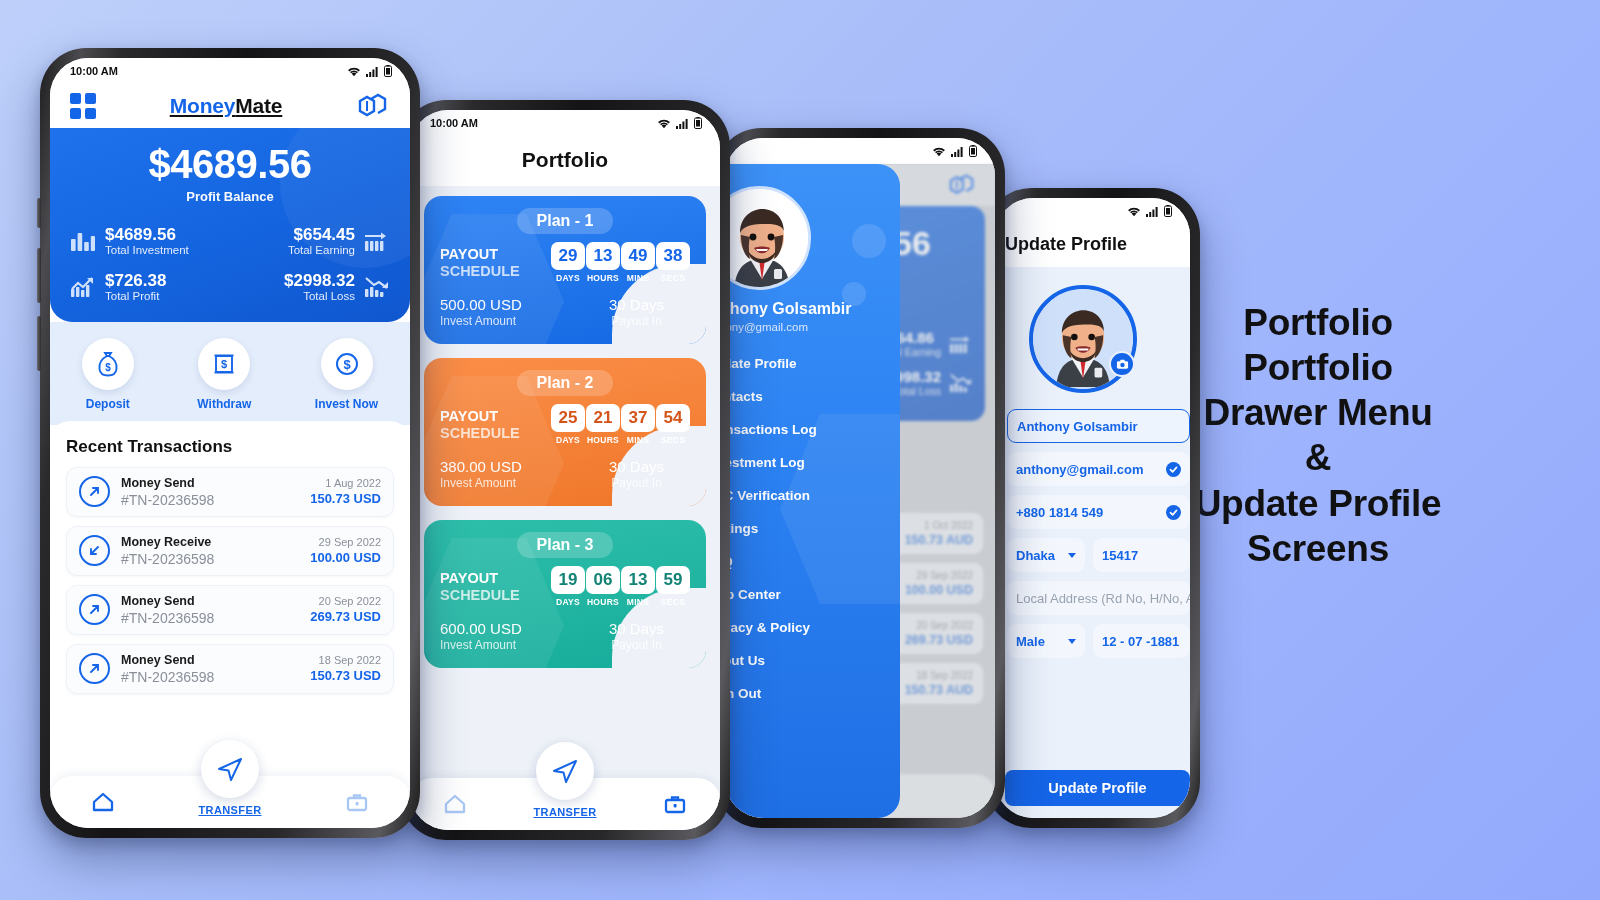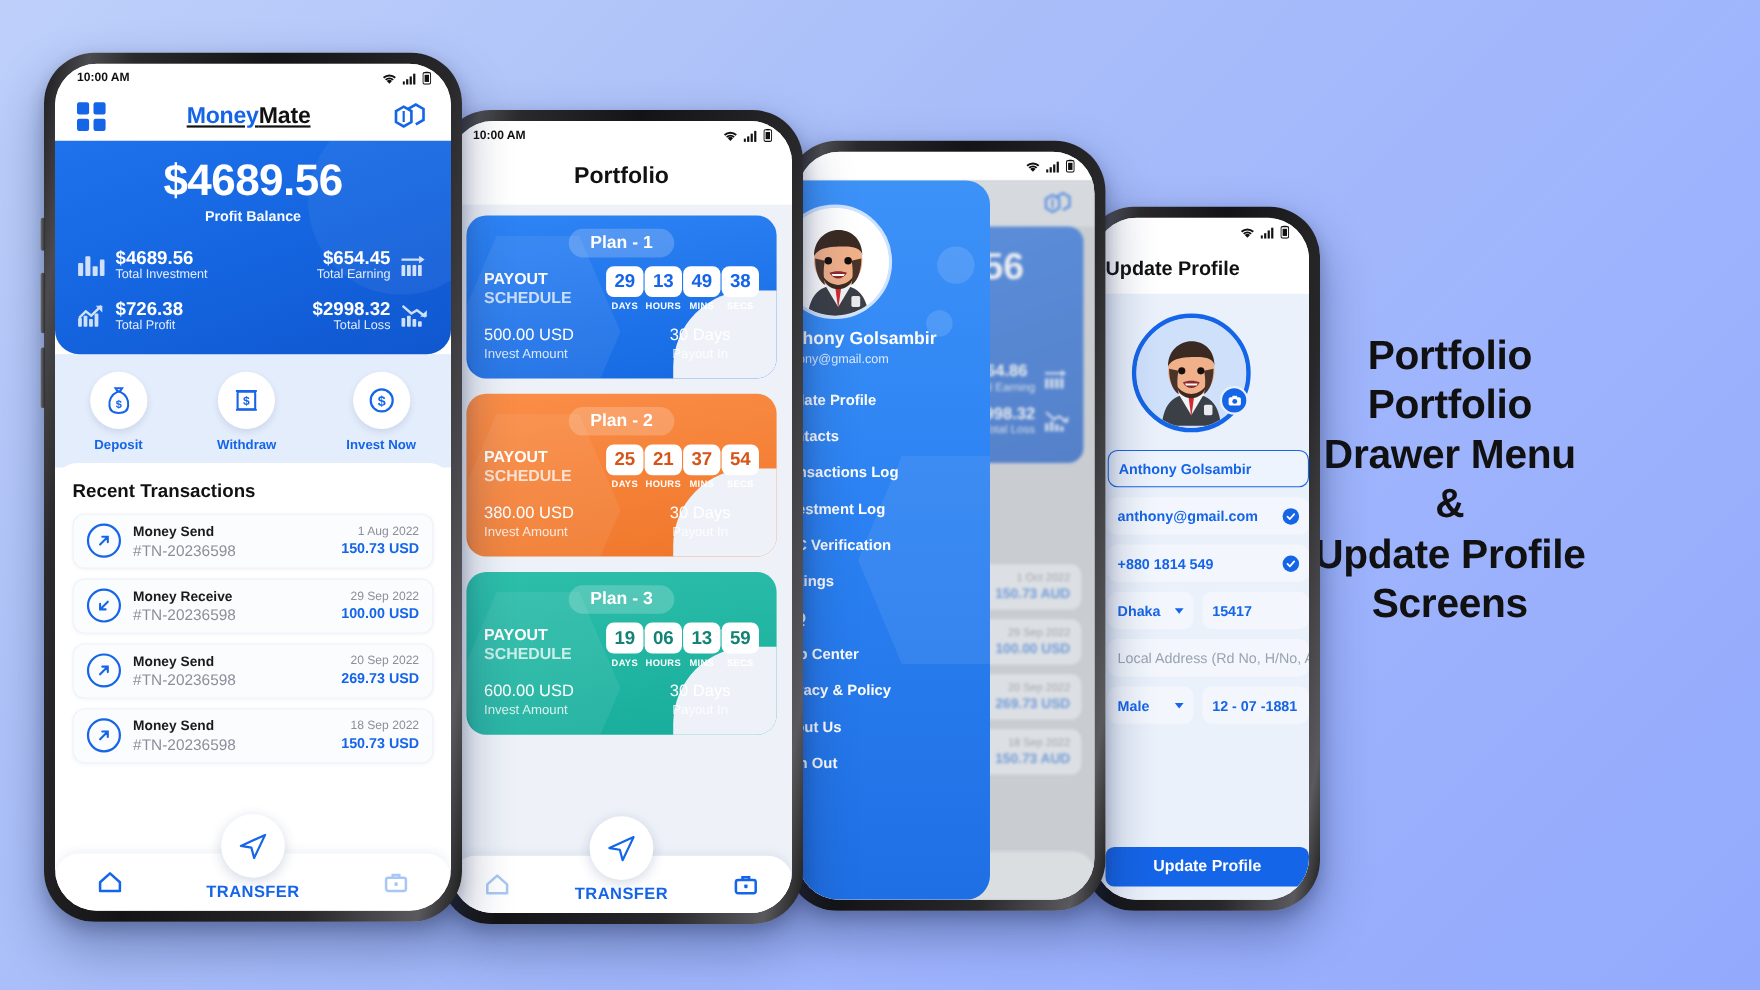--- a/index.html
+++ b/index.html
@@ -82,22 +82,22 @@
   .tx .t1 { font-size:12.5px; font-weight:bold; color:#1a1a1a; }
   .tx .t2 { font-size:14px; color:#8a8f99; margin-top:2px; }
   .tx .rgt { text-align:right; }
   .tx .d { font-size:11px; color:#8a8f99; }
   .tx .a { font-size:13px; font-weight:bold; color:#1565E8; margin-top:2px; }
 
   
   .bnav { position:absolute; left:0; right:0; bottom:0; height:52px; background:#fff;
           border-radius:22px 22px 0 0; display:flex; align-items:center;
           justify-content:space-around; box-shadow:0 -2px 10px rgba(30,60,120,.07); }
-  .bnav .tcenter { font-size:15px; font-weight:bold; color:#1565E8; letter-spacing:.4px;
-                   margin-top:16px; }
+  .bnav .tcenter { font-size:11px; font-weight:bold; color:#1565E8; letter-spacing:.4px;
+                   margin-top:16px;text-decoration:underline; }
   .fab { position:absolute; left:50%; transform:translateX(-50%); bottom:30px;
          width:58px; height:58px; border-radius:50%; background:#fff;
          display:flex; align-items:center; justify-content:center;
          box-shadow:0 3px 12px rgba(30,60,120,.20); z-index:5; }
 
   
   #p2 { left: 400px; top: 100px; width: 330px; height: 740px; z-index: 30; }
   .p2title { text-align:center; font-size:21px; font-weight:bold; color:#111;
              padding: 12px 0 14px; background:#fff; }
   .plans { background:#eef2f8; padding: 10px 14px 0; height: 100%; }

